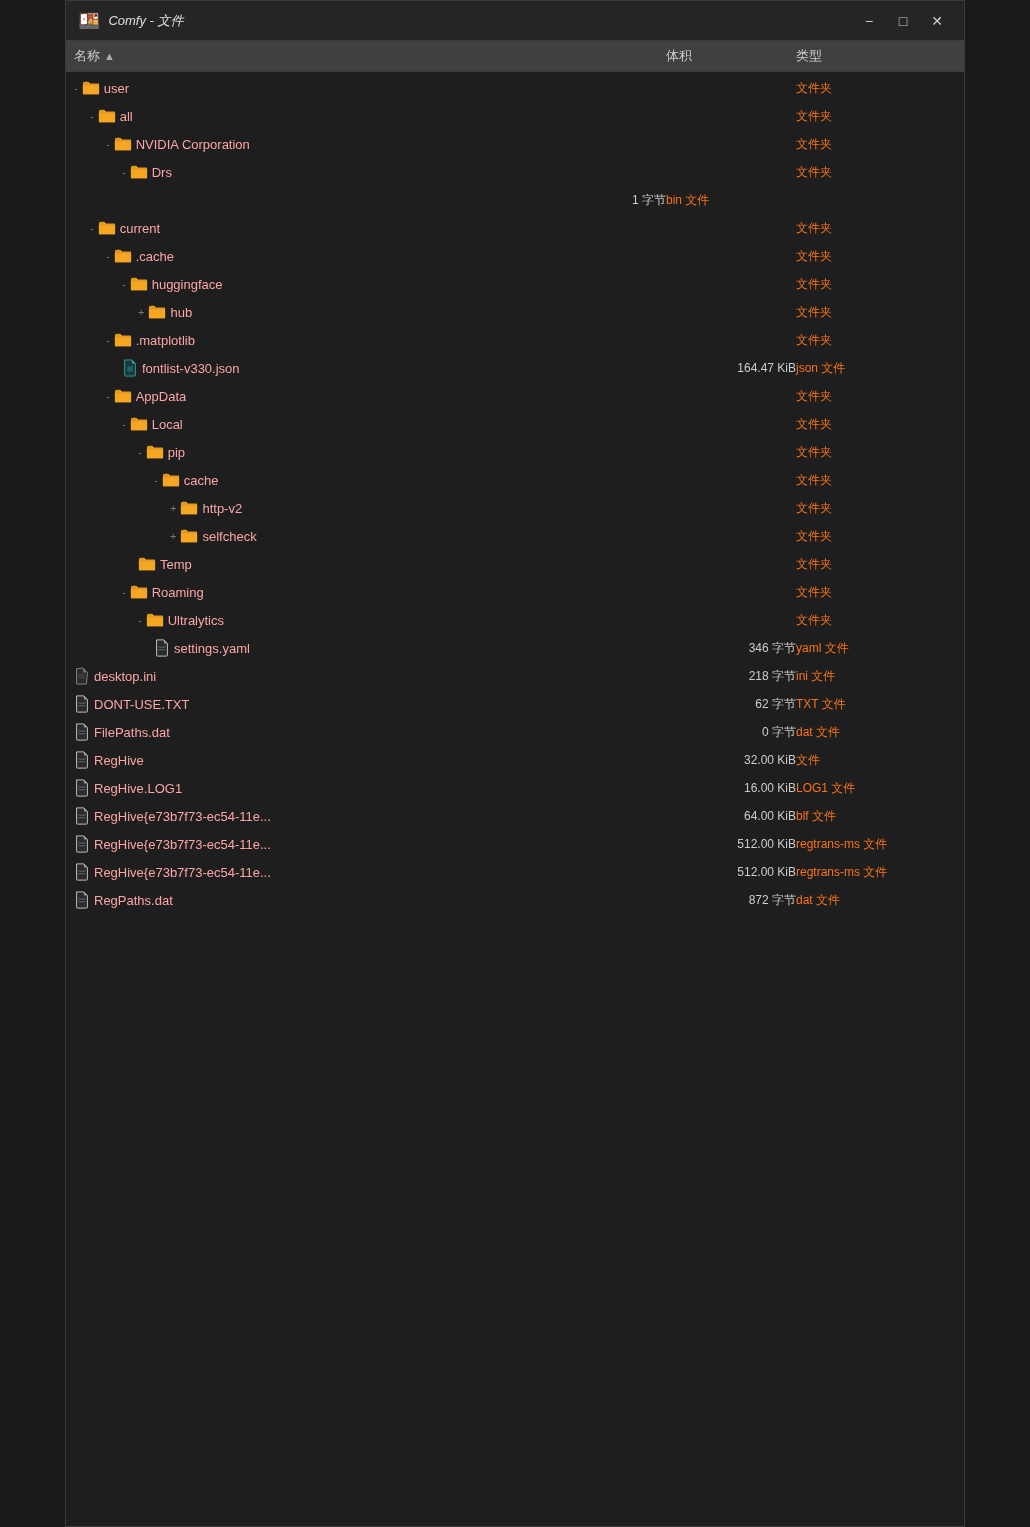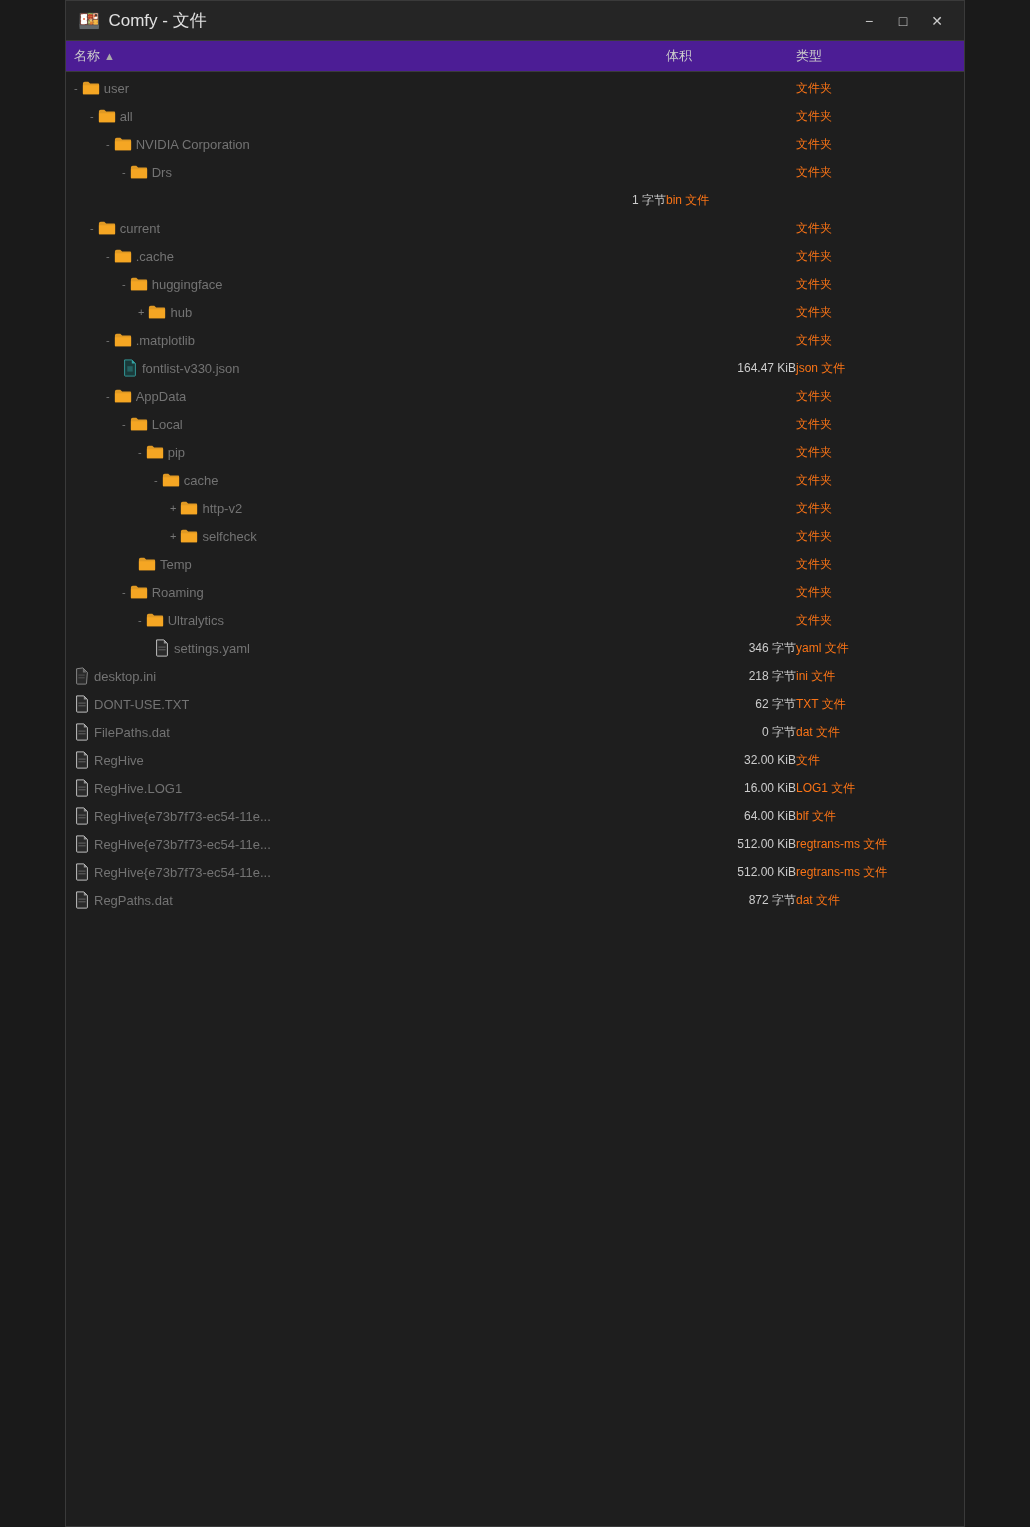--- a/index.html
+++ b/index.html
@@ -39,21 +39,22 @@
     }
 
     .titlebar-left {
       display: flex;
       align-items: center;
       gap: 8px;
     }
 
     .titlebar-title {
       color: #e0e0e0;
-      font-size: 17px;
+      font-size: 13px;
+      font-style: italic;
     }
 
     .titlebar-controls {
       display: flex;
       gap: 4px;
     }
 
     .titlebar-btn {
       width: 30px;
       height: 24px;
@@ -66,21 +67,21 @@
       align-items: center;
       justify-content: center;
       border-radius: 3px;
     }
 
     .header-row {
       display: grid;
       grid-template-columns: 1fr 130px 160px;
       padding: 6px 8px;
       border-bottom: 1px solid #3a3a3a;
-      background: #4c1d95;
+      background: #404040;
       flex-shrink: 0;
       color: #ccc;
       font-size: 13px;
     }
 
     .header-name {
       display: flex;
       align-items: center;
       gap: 4px;
     }
@@ -144,21 +145,21 @@
 
     .icon-svg {
       width: 100%;
       height: 100%;
     }
 
     .file-label {
       overflow: hidden;
       text-overflow: ellipsis;
       white-space: nowrap;
-      color: #737373;
+      color: #fca5a5;
     }
 
     .file-size {
       color: #ccc;
       font-size: 12px;
       text-align: right;
       padding-right: 0;
     }
 
     .file-type {

